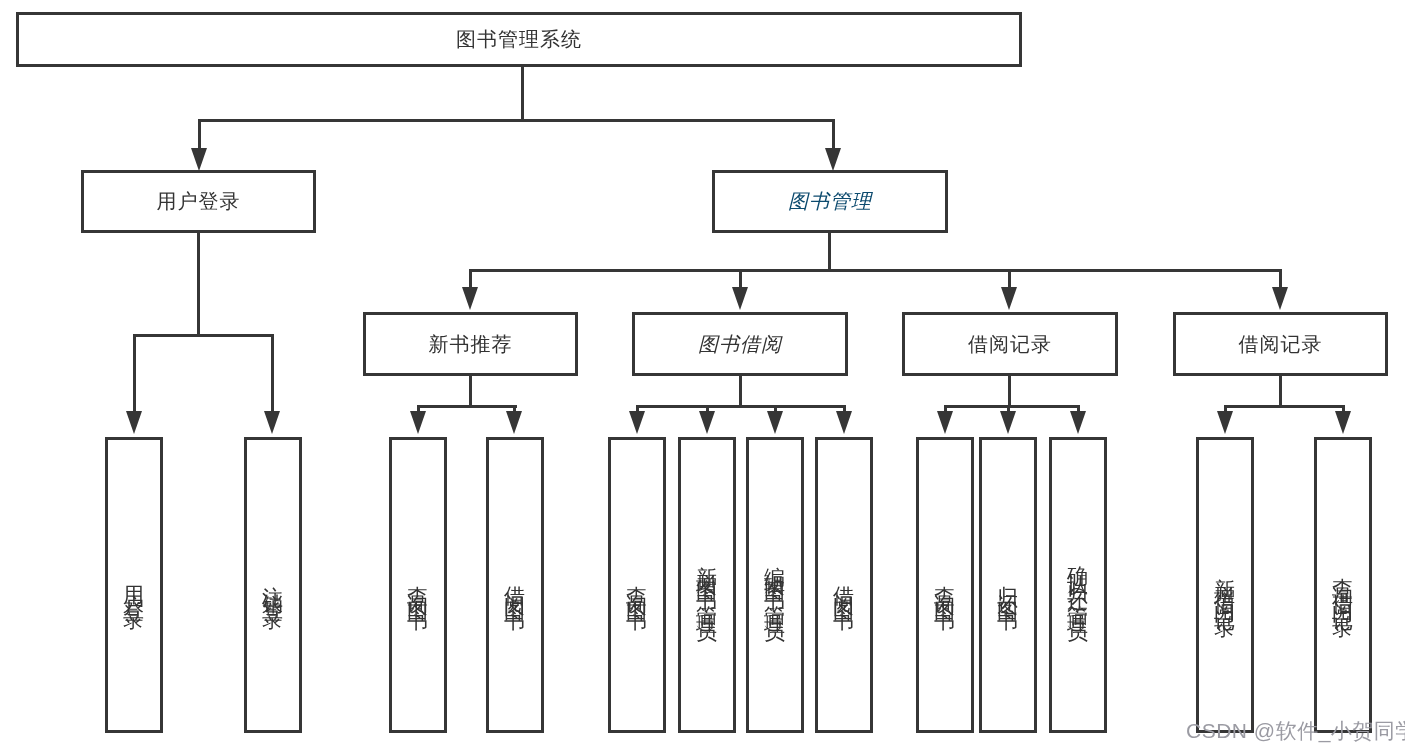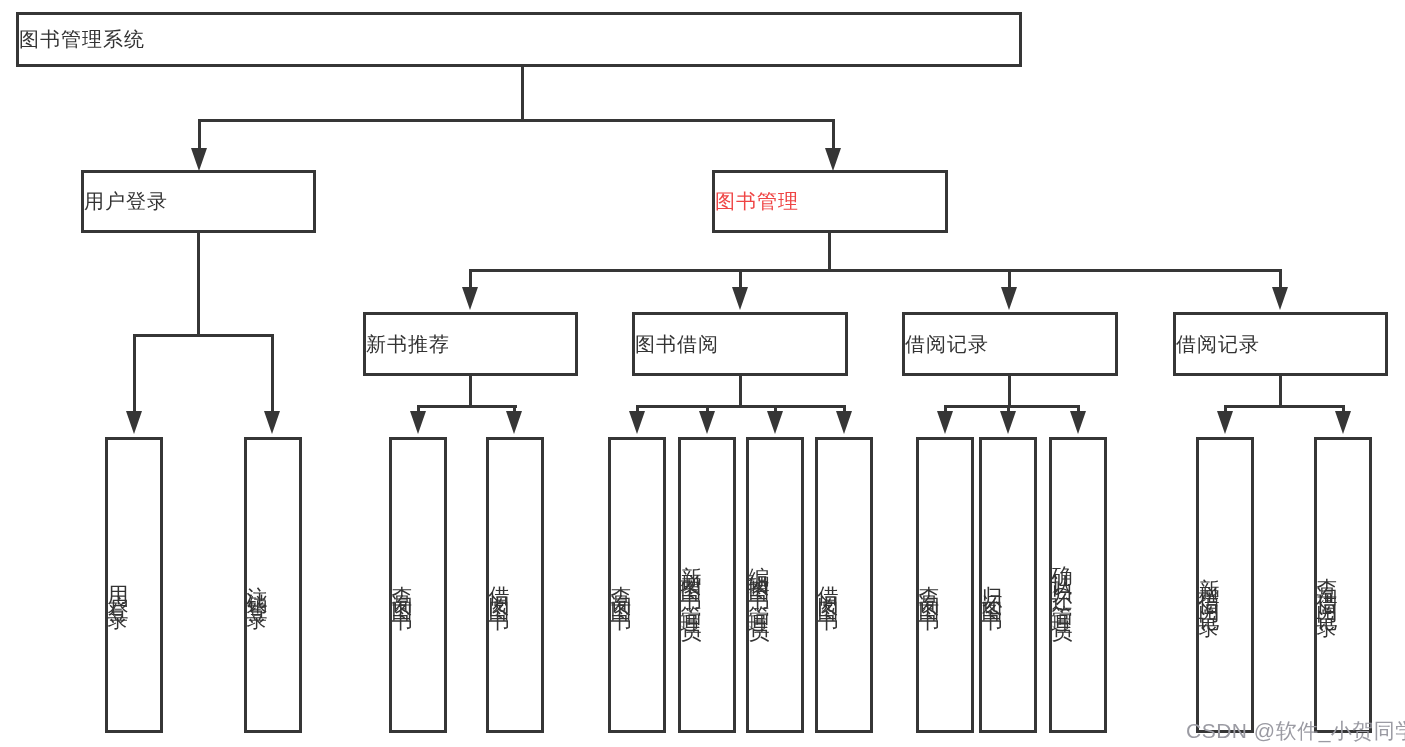--- a/index.html
+++ b/index.html
@@ -10,21 +10,21 @@
     font-family:"Liberation Sans","DejaVu Sans",sans-serif;
     overflow:hidden;
   }
   .node{
     position:absolute;
     box-sizing:border-box;
     border:3px solid #7f1d1d;
     background:#ffffff;
     display:flex;
     align-items:center;
-    justify-content:flex-start;
+    justify-content:center;
     color:#333333;
     font-size:20px;
     font-weight:500;
     letter-spacing:1px;
   }
   .node .vlabel{
     writing-mode:vertical-rl;
     text-orientation:mixed;
     letter-spacing:8px;
     font-size:21px;
@@ -52,28 +52,28 @@
 
 <div class="canvas">
 
   <div class="node" style="left: 16px; top: 12px; width: 1006px; height: 55px; border-color: rgb(54, 54, 54); color: rgb(51, 51, 51);">
     <span>图书管理系统</span>
   </div>
 
   <div class="node" style="left: 81px; top: 170px; width: 235px; height: 63px; border-color: rgb(54, 54, 54); color: rgb(51, 51, 51);">
     <span>用户登录</span>
   </div>
-  <div class="node" style="left: 712px; top: 170px; width: 236px; height: 63px; border-color: rgb(54, 54, 54); color: #ef4444;">
+  <div class="node" style="left: 712px; top: 170px; width: 236px; height: 63px; border-color: rgb(54, 54, 54); color: #0c4a6e; font-style: italic;">
     <span>图书管理</span>
   </div>
 
   <div class="node" style="left: 363px; top: 312px; width: 215px; height: 64px; border-color: rgb(54, 54, 54); color: rgb(51, 51, 51);">
     <span>新书推荐</span>
   </div>
-  <div class="node" style="left: 632px; top: 312px; width: 216px; height: 64px; border-color: rgb(54, 54, 54); color: rgb(51, 51, 51);">
+  <div class="node" style="left: 632px; top: 312px; width: 216px; height: 64px; border-color: rgb(54, 54, 54); color: rgb(51, 51, 51); font-style: italic;">
     <span>图书借阅</span>
   </div>
   <div class="node" style="left: 902px; top: 312px; width: 216px; height: 64px; border-color: rgb(54, 54, 54); color: rgb(51, 51, 51);">
     <span>借阅记录</span>
   </div>
   <div class="node" style="left: 1173px; top: 312px; width: 215px; height: 64px; border-color: rgb(54, 54, 54); color: rgb(51, 51, 51);">
     <span>借阅记录</span>
   </div>
 
   <div class="node" style="left: 105px; top: 437px; width: 58px; height: 296px; border-color: rgb(54, 54, 54); color: rgb(51, 51, 51);">

